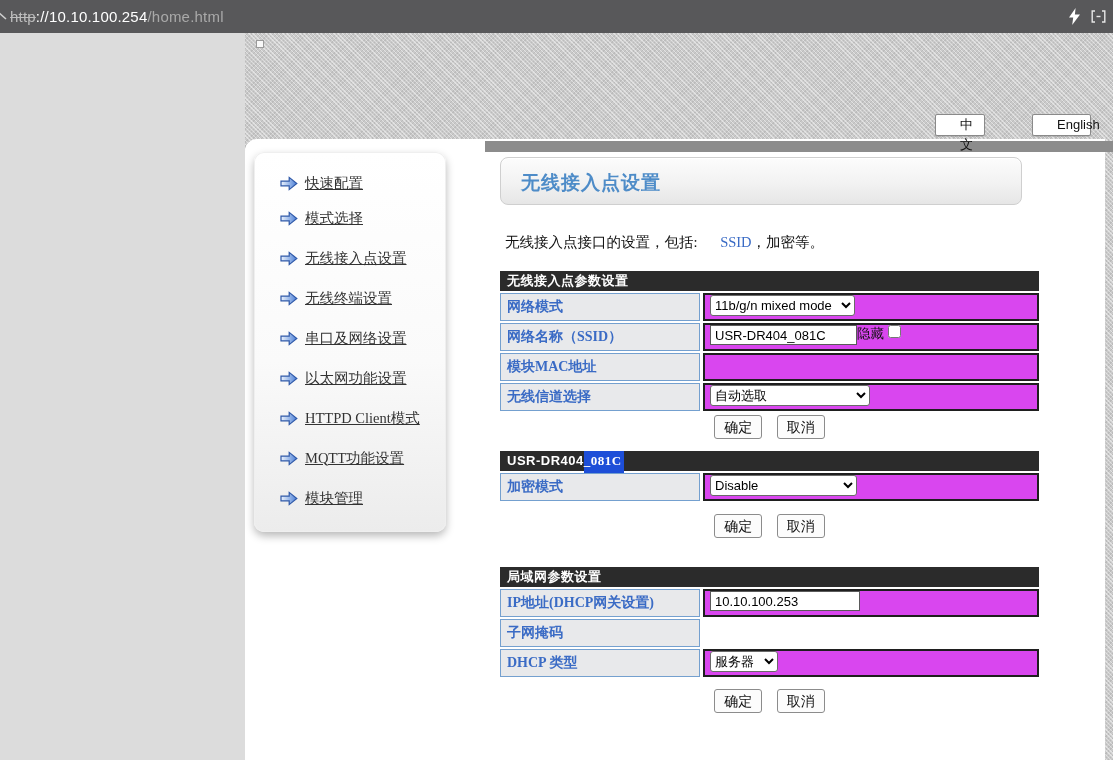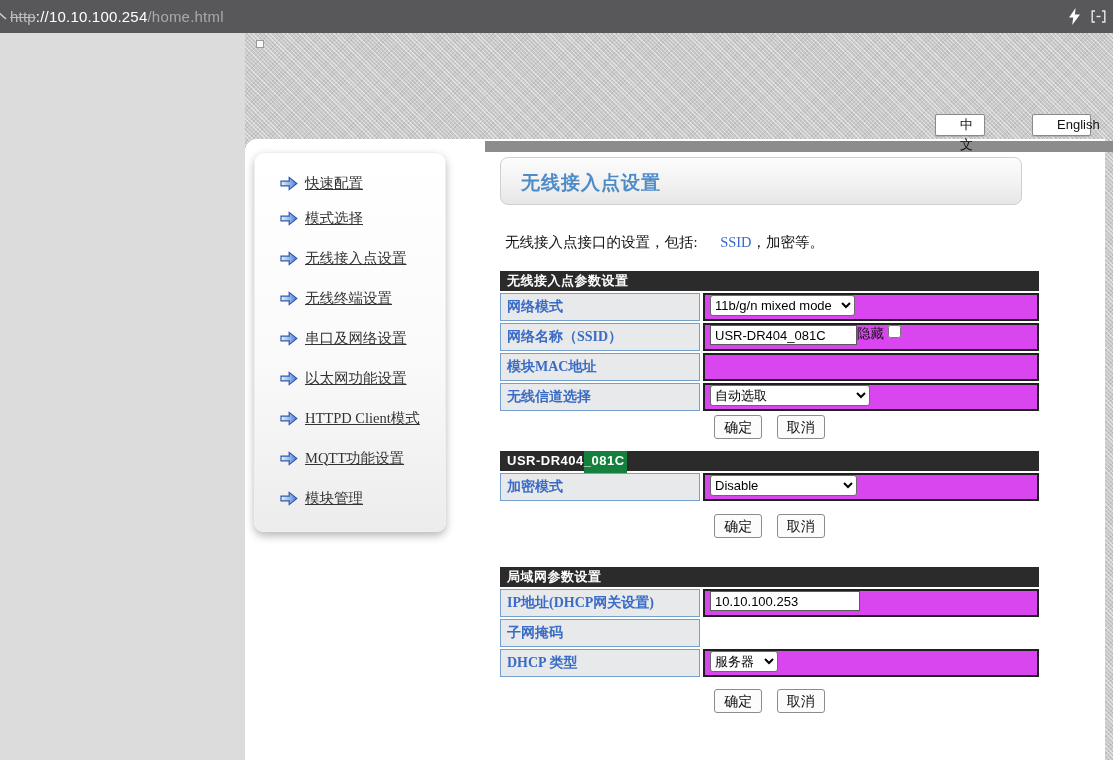--- a/index.html
+++ b/index.html
@@ -46,21 +46,21 @@
   .titlebox { position:absolute; left:500px; top:157px; width:522px; height:48px; border:1px solid #CFCFCF; border-radius:8px;
     background:linear-gradient(180deg,#FCFCFC 0%,#F2F2F2 55%,#E6E6E6 100%); box-shadow:inset 0 1px 0 #FFFFFF; }
   .titlebox h1 { position:absolute; left:20px; top:12px; font-size:19px; font-weight:bold; color:#4E8CC8;
     font-family:"Liberation Sans",sans-serif; letter-spacing:1px; }
   .desc { position:absolute; left:505px; top:233px; font-family:"Liberation Serif",serif; font-size:14.5px; color:#111; }
   .desc .ssid { color:#3A6BC5;margin-left:19px; }
 
   .settable { position:absolute; left:500px; width:539px; }
   .thead { height:20px; background:#2B2B2B; color:#FFFFFF; font-size:13px; font-weight:bold; line-height:20px; padding-left:7px;
     font-family:"Liberation Sans",sans-serif; letter-spacing:.5px; }
-  .thead .hl { background:#15803d; padding:2px 2px 14px 0; }
+  .thead .hl { background:#1d4ed8; padding:2px 2px 14px 0;font-family:Liberation Serif, serif; }
   .trow { display:flex; margin-top:2px; }
   .tlabel { width:200px; height:28px; background:#E8E9EB; border:1px solid #74A0CF; color:#3A6BC5; font-weight:bold;
     font-family:"Liberation Serif",serif; font-size:14px; line-height:26px; padding-left:6px; }
   .tvalue { flex:1 1 auto; height:28px; margin-left:3px; background:#d946ef; border:2px solid #1F1F1F;
     display:flex; align-items:flex-start; }
   .tvalue select { margin-left:5px; height:21px; font-size:13px; font-family:"Liberation Sans",sans-serif;
     border:1px solid #6A6A6A; border-radius:3px; background:#FFFFFF; color:#000; }
   .tvalue input[type=text] { margin-left:5px; height:20px; font-size:13px; font-family:"Liberation Sans",sans-serif;
     border:1px solid #5A5A5A; padding-left:4px; color:#000; }
   .hidelabel { font-family:"Liberation Serif",serif; font-size:13.5px; color:#111; }

